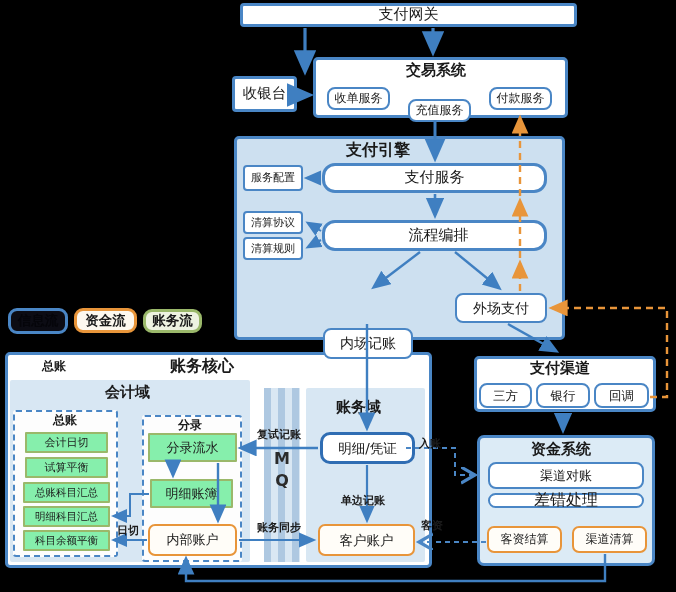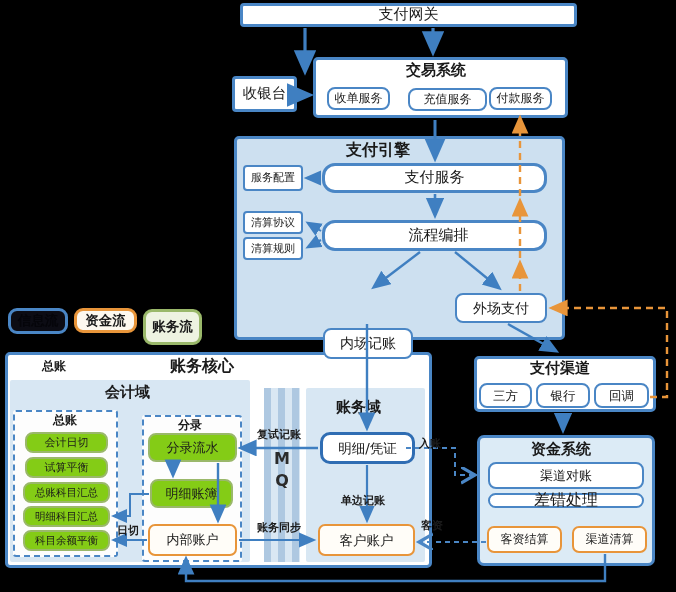--- a/index.html
+++ b/index.html
@@ -12,21 +12,21 @@
     font-family:"DejaVu Sans", sans-serif; color:var(--ink); overflow:hidden;
   }
   .abs{position:absolute; box-sizing:border-box;}
   .node{
     border:2.5px solid var(--blue); background:#fff; border-radius:8px;
     display:flex; align-items:center; justify-content:center;
     font-size:12.5px; color:var(--ink); z-index:3; text-align:center; line-height:1.05;
   }
   .node.big{border-width:3px; border-radius:13px; font-size:15px;}
   .node.sq{border-radius:4px;}
-  .node.green{border-color:var(--green); border-width:2px; border-radius:8px; background:#84cc16; font-size:12px;}
+  .node.green{border-color:var(--green); border-width:2px; border-radius:1px; background:#86efac; font-size:12px;}
   .node.orange{border-color:var(--orange); border-width:2.5px; border-radius:7px; background:#fffdf8;}
   .node.thickblue{border-color:var(--blue-dark); border-width:3px; border-radius:10px; font-size:13.5px;}
   .node.small{font-size:11px; border-width:2px;}
   .container{border:3px solid var(--blue); background:#fff; border-radius:5px; z-index:1;}
   .panel{background:#d8e7f3; z-index:2; border-radius:2px;}
   .dashedbox{border:2px dashed var(--blue); background:#fdfdfd; border-radius:3px; z-index:2;}
   .title{font-weight:bold; font-size:15px; z-index:4; white-space:nowrap;}
   .subtitle{font-weight:bold; font-size:12px; z-index:4; white-space:nowrap;}
   .edge-label{font-weight:bold; font-size:11px; z-index:6; white-space:nowrap; color:#1c1c1c;}
   .mqband{
@@ -51,21 +51,21 @@
 
   <div class="abs node big sq" style="left:232px;top:76px;width:65px;height:36px;font-size:14.5px;">
     <span>收银台</span>
   </div>
 
   <div class="abs container" style="left:313px;top:57px;width:255px;height:61px;"></div>
   <div class="abs title" style="left:406px;top:61px;">交易系统</div>
   <div class="abs node" style="left:327px;top:87px;width:63px;height:23px;font-size:12px;">
     <span>收单服务</span>
   </div>
-  <div class="abs node" style="left:408px;top:88px;width:79px;height:23px;font-size:12px;">
+  <div class="abs node" style="left:408px;top:99px;width:63px;height:23px;font-size:12px;">
     <span>充值服务</span>
   </div>
   <div class="abs node" style="left:489px;top:87px;width:63px;height:23px;font-size:12px;">
     <span>付款服务</span>
   </div>
 
   <div class="abs container" style="left:234px;top:136px;width:331px;height:204px;background:#cde0f0;"></div>
   <div class="abs title" style="left:346px;top:140px;font-size:16px;">支付引擎</div>
   <div class="abs node big" style="left:322px;top:163px;width:225px;height:30px;">
     <span>支付服务</span>
@@ -88,21 +88,21 @@
   <div class="abs node" style="left:455px;top:293px;width:92px;height:30px;font-size:14px;">
     <span>外场支付</span>
   </div>
 
   <div class="abs legend" style="left:8px;top:308px;width:60px;height:26px;border:3px solid var(--blue);background:#0c0c14;color:#05050a;">
     <span>信息流</span>
   </div>
   <div class="abs legend" style="left:74px;top:308px;width:63px;height:25px;border:3px solid var(--orange);background:#fdf8ef;">
     <span>资金流</span>
   </div>
-  <div class="abs legend" style="left:143px;top:309px;width:59px;height:36px;border:3px solid var(--green);background:#eef3e1;">
+  <div class="abs legend" style="left:143px;top:309px;width:59px;height:24px;border:3px solid var(--green);background:#eef3e1;">
     <span>账务流</span>
   </div>
 
   <div class="abs container" style="left:5px;top:352px;width:427px;height:216px;"></div>
   <div class="abs title" style="left:170px;top:356px;font-size:16px;">账务核心</div>
   <div class="abs subtitle" style="left:42px;top:358px;">总账</div>
 
   <div class="abs panel" style="left:10px;top:380px;width:240px;height:182px;"></div>
   <div class="abs title" style="left:105px;top:383px;">会计域</div>
 

